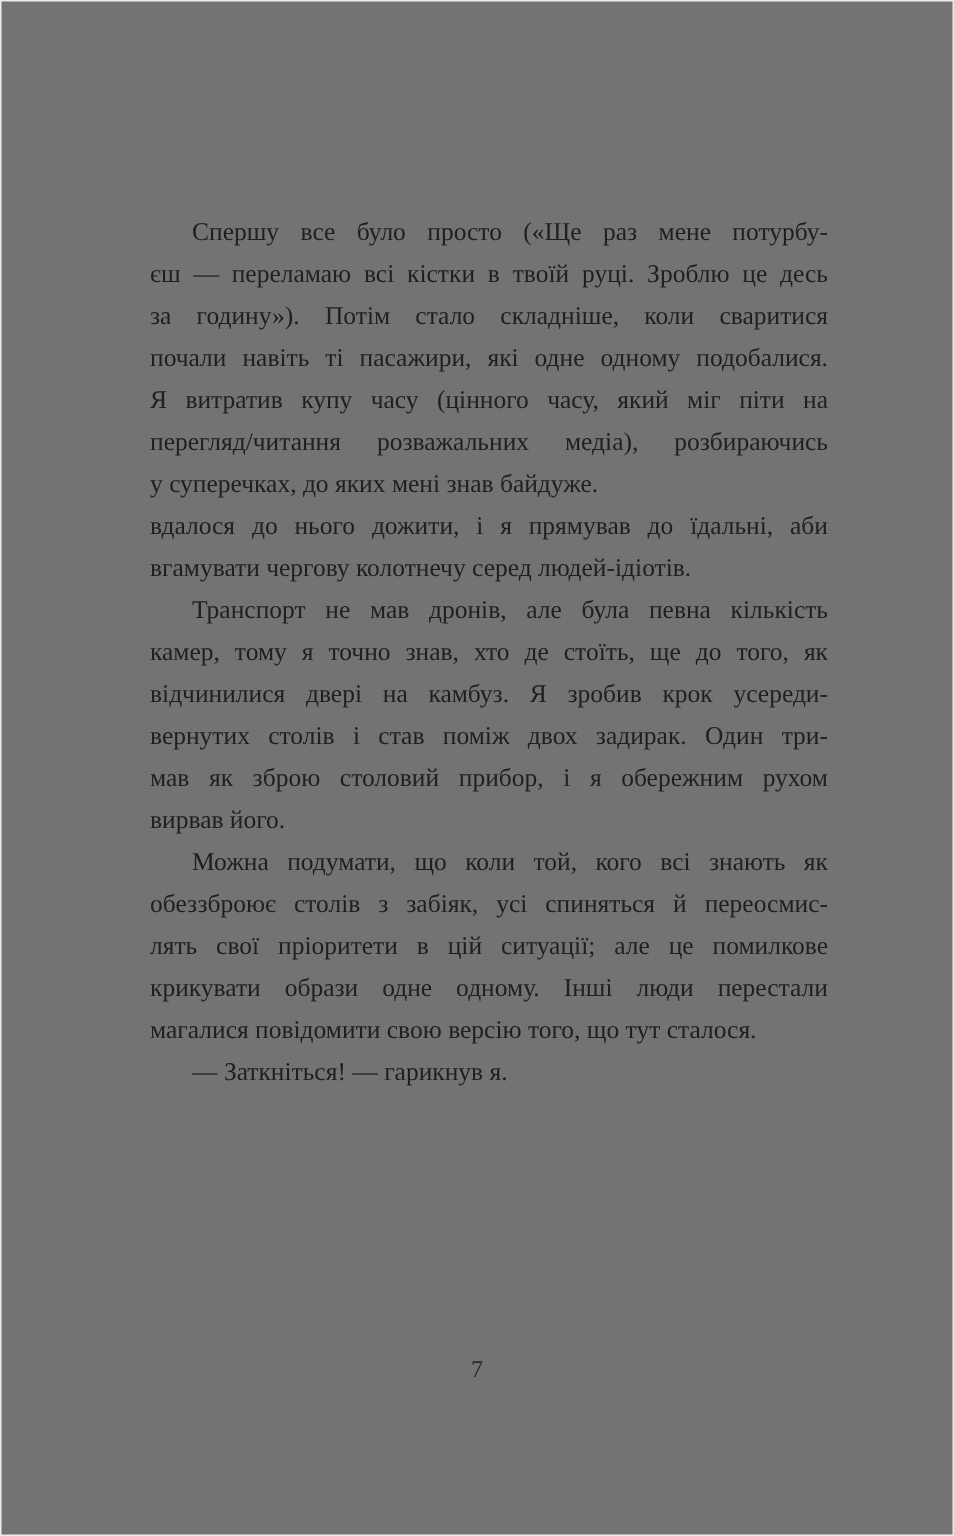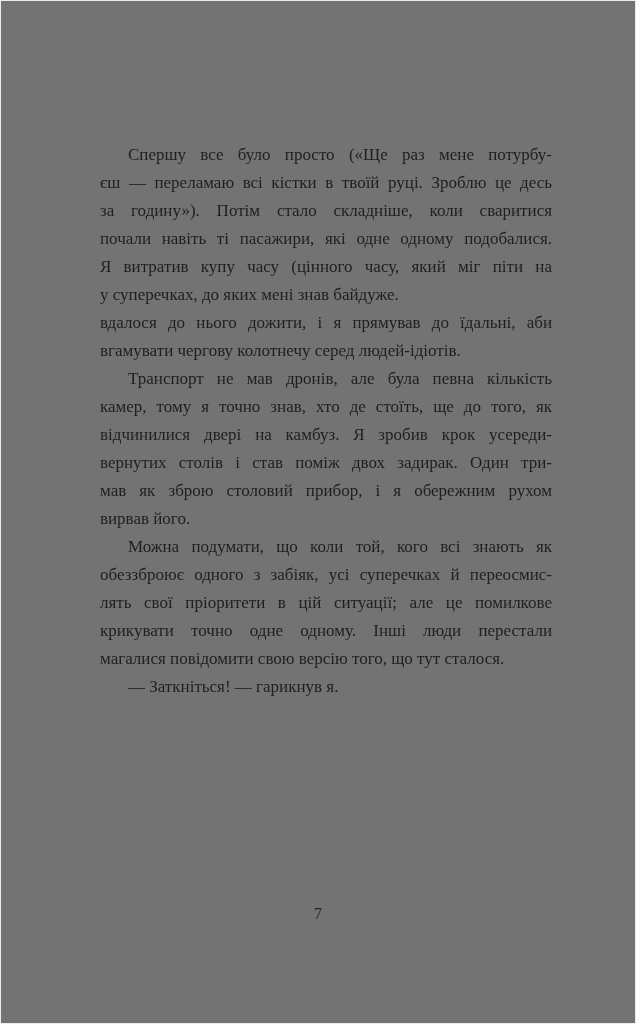--- a/index.html
+++ b/index.html
@@ -53,39 +53,40 @@
 <body>
 
 <div class="book-page">
   <div class="text-block" id="paragraphs">
       <div class="paragraph">
         <div class="line first">Спершу все було просто («Ще раз мене потурбу-</div>
         <div class="line">єш — переламаю всі кістки в твоїй руці. Зроблю це десь</div>
         <div class="line">за годину»). Потім стало складніше, коли сваритися</div>
         <div class="line">почали навіть ті пасажири, які одне одному подобалися.</div>
         <div class="line">Я витратив купу часу (цінного часу, який міг піти на</div>
+        <div class="line">перегляд/читання розважальних медіа), розбираючись</div>
         <div class="line last">у суперечках, до яких мені знав байдуже.</div>
       </div>
       <div class="paragraph">
         <div class="line">вдалося до нього дожити, і я прямував до їдальні, аби</div>
         <div class="line last">вгамувати чергову колотнечу серед людей-ідіотів.</div>
       </div>
       <div class="paragraph">
         <div class="line first">Транспорт не мав дронів, але була певна кількість</div>
         <div class="line">камер, тому я точно знав, хто де стоїть, ще до того, як</div>
         <div class="line">відчинилися двері на камбуз. Я зробив крок усереди-</div>
         <div class="line">вернутих столів і став поміж двох задирак. Один три-</div>
         <div class="line">мав як зброю столовий прибор, і я обережним рухом</div>
         <div class="line last">вирвав його.</div>
       </div>
       <div class="paragraph">
         <div class="line first">Можна подумати, що коли той, кого всі знають як</div>
-        <div class="line">обеззброює одного з забіяк, усі суперечках й переосмис-</div>
+        <div class="line">обеззброює столів з забіяк, усі спиняться й переосмис-</div>
         <div class="line">лять свої пріоритети в цій ситуації; але це помилкове</div>
-        <div class="line">крикувати точно одне одному. Інші люди перестали</div>
+        <div class="line">крикувати образи одне одному. Інші люди перестали</div>
         <div class="line last">магалися повідомити свою версію того, що тут сталося.</div>
       </div>
       <div class="paragraph">
         <div class="line first last">— Заткніться! — гарикнув я.</div>
       </div>
     </div>
   <div class="page-number">7</div>
 </div>
 
 </body></html>

